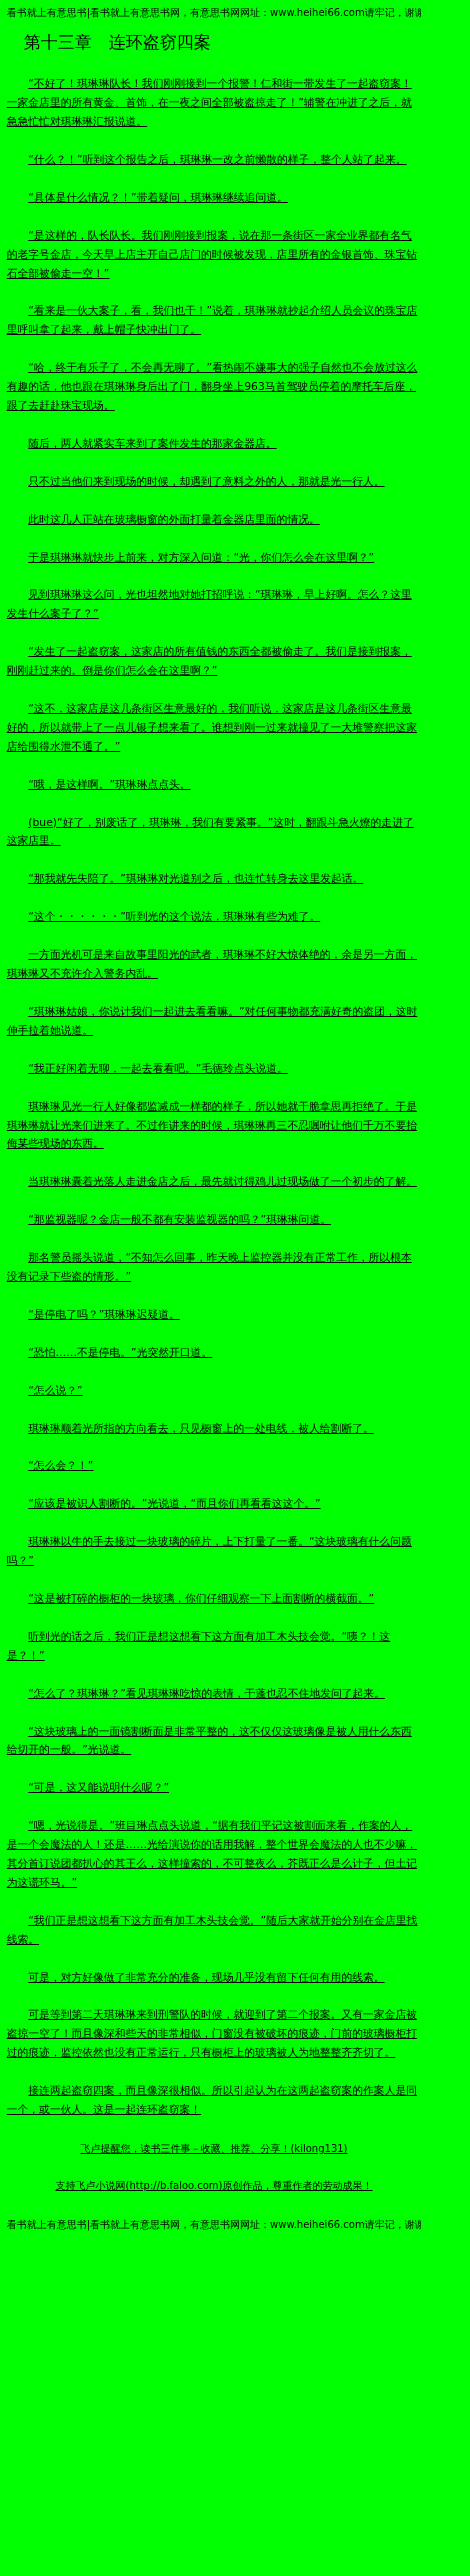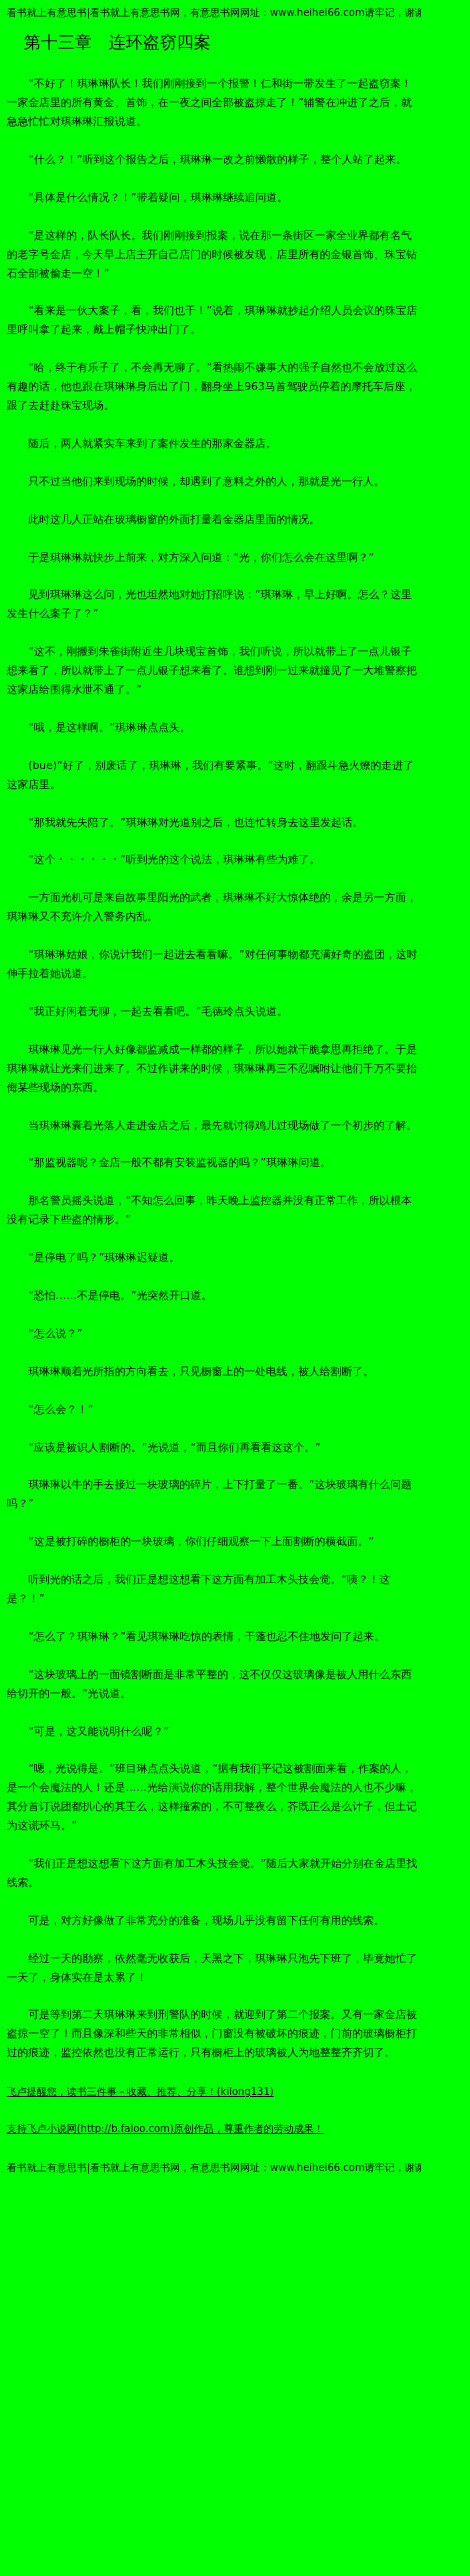--- a/index.html
+++ b/index.html
@@ -28,28 +28,29 @@
     text-indent: 1em;
     margin: 0 0 17.5px 0;
     font-weight: normal;
   }
   .para {
     font-size: 10.8px;
     line-height: 1.75;
     margin: 0 0 19px 0;
     text-indent: 2em;
     word-break: break-all;
+    text-decoration: underline;
   }
   .footer-line {
     font-size: 10px;
     line-height: 1.7;
     margin: 20px 0 0 0;
     word-break: break-all;
   }
-  .underline { text-decoration: underline; }
+  .underline { text-decoration: underline; text-align: center; }
   .site-footer {
     font-size: 10px;
     line-height: 1.6;
     margin-top: 23px;
     white-space: nowrap;
     overflow: hidden;
   }
 </style>
 </head>
 <body style="background: rgb(0, 255, 0); color: rgb(0, 0, 0);">
@@ -65,21 +66,22 @@
       <p class="para">“什么？！”听到这个报告之后，琪琳琳一改之前懒散的样子，整个人站了起来。</p>
       <p class="para">“具体是什么情况？！”带着疑问，琪琳琳继续追问道。</p>
       <p class="para">“是这样的，队长队长。我们刚刚接到报案，说在那一条街区一家全业界都有名气的老字号金店，今天早上店主开自己店门的时候被发现，店里所有的金银首饰、珠宝钻石全部被偷走一空！”</p>
       <p class="para">“看来是一伙大案子，看，我们也干！”说着，琪琳琳就抄起介绍人员会议的珠宝店里呼叫拿了起来，戴上帽子快冲出门了。</p>
       <p class="para">“哈，终于有乐子了，不会再无聊了。”看热闹不嫌事大的强子自然也不会放过这么有趣的话，他也跟在琪琳琳身后出了门，翻身坐上963马首驾驶员停着的摩托车后座，跟了去赶赴珠宝现场。</p>
       <p class="para">随后，两人就紧实车来到了案件发生的那家金器店。</p>
       <p class="para">只不过当他们来到现场的时候，却遇到了意料之外的人，那就是光一行人。</p>
       <p class="para">此时这几人正站在玻璃橱窗的外面打量着金器店里面的情况。</p>
       <p class="para">于是琪琳琳就快步上前来，对方深入问道：“光，你们怎么会在这里啊？”</p>
       <p class="para">见到琪琳琳这么问，光也坦然地对她打招呼说：“琪琳琳，早上好啊。怎么？这里发生什么案子了？”</p>
-      <p class="para">“这不，刚搬到朱雀街附近生几块现宝首饰，我们听说，所以就带上了一点儿银子想来看了，所以就带上了一点儿银子想来看了。谁想到刚一过来就撞见了一大堆警察把这家店给围得水泄不通了。”</p>
+      <p class="para">“发生了一起盗窃案，这家店的所有值钱的东西全都被偷走了。我们是接到报案，刚刚赶过来的。倒是你们怎么会在这里啊？”</p>
+      <p class="para">“这不，这家店是这几条街区生意最好的，我们听说，这家店是这几条街区生意最好的，所以就带上了一点儿银子想来看了。谁想到刚一过来就撞见了一大堆警察把这家店给围得水泄不通了。”</p>
       <p class="para">“哦，是这样啊。”琪琳琳点点头。</p>
       <p class="para">(bue)“好了，别废话了，琪琳琳，我们有要紧事。”这时，翻跟斗急火燎的走进了这家店里。</p>
       <p class="para">“那我就先失陪了。”琪琳琳对光道别之后，也连忙转身去这里发起话。</p>
       <p class="para">“这个・・・・・・”听到光的这个说法，琪琳琳有些为难了。</p>
       <p class="para">一方面光机可是来自故事里阳光的武者，琪琳琳不好大惊体绝的，余是另一方面，琪琳琳又不充许介入警务内乱。</p>
       <p class="para">“琪琳琳姑娘，你说计我们一起进去看看嘛。”对任何事物都充满好奇的盗团，这时伸手拉着她说道。</p>
       <p class="para">“我正好闲着无聊，一起去看看吧。”毛德玲点头说道。</p>
       <p class="para">琪琳琳见光一行人好像都监减成一样都的样子，所以她就干脆拿思再拒绝了。于是琪琳琳就让光来们进来了。不过作讲来的时候，琪琳琳再三不忍嘱咐让他们千万不要抬侮某些现场的东西。</p>
       <p class="para">当琪琳琳囊着光落人走进金店之后，最先就讨得鸡儿过现场做了一个初步的了解。</p>
       <p class="para">“那监视器呢？金店一般不都有安装监视器的吗？”琪琳琳问道。</p>
@@ -92,22 +94,22 @@
       <p class="para">“应该是被识人割断的。”光说道，“而且你们再看看这这个。”</p>
       <p class="para">琪琳琳以牛的手去接过一块玻璃的碎片，上下打量了一番。“这块玻璃有什么问题吗？”</p>
       <p class="para">“这是被打碎的橱柜的一块玻璃，你们仔细观察一下上面割断的横截面。”</p>
       <p class="para">听到光的话之后，我们正是想这想看下这方面有加工木头技会觉。“咦？！这是？！”</p>
       <p class="para">“怎么了？琪琳琳？”看见琪琳琳吃惊的表情，干蓬也忍不住地发问了起来。</p>
       <p class="para">“这块玻璃上的一面镜割断面是非常平整的，这不仅仅这玻璃像是被人用什么东西给切开的一般。”光说道。</p>
       <p class="para">“可是，这又能说明什么呢？”</p>
       <p class="para">“嗯，光说得是。”班目琳点点头说道，“据有我们平记这被割面来看，作案的人，是一个会魔法的人！还是……光给演说你的话用我解，整个世界会魔法的人也不少嘛，其分首订说团都扒心的其王么，这样撞索的，不可整夜么，芥既正么是么计子，但土记为这谎环马。”</p>
       <p class="para">“我们正是想这想看下这方面有加工木头技会觉。”随后大家就开始分别在金店里找线索。</p>
       <p class="para">可是，对方好像做了非常充分的准备，现场几乎没有留下任何有用的线索。</p>
-      <p class="para">经过一天的勘察，依然毫无收获后，天黑之下，琪琳琳只泡先下班了，毕竟她忙了一天了，身体实在是太累了！</p>
       <p class="para">可是等到第二天琪琳琳来到刑警队的时候，就迎到了第二个报案。又有一家金店被盗掠一空了！而且像深和些天的非常相似，门窗没有被破坏的痕迹，门前的玻璃橱柜打过的痕迹，监控依然也没有正常运行，只有橱柜上的玻璃被人为地整整齐齐切了。</p>
+      <p class="para">接连两起盗窃四案，而且像深很相似。所以引起认为在这两起盗窃案的作案人是同一个，或一伙人。这是一起连环盗窃案！</p>
     </div>
 
   <div class="footer-line underline">飞卢提醒您，读书三件事－收藏、推荐、分享！(kilong131)</div>
 
   <div class="footer-line underline">支持飞卢小说网(http://b.faloo.com)原创作品，尊重作者的劳动成果！</div>
 
   <div class="site-footer">看书就上有意思书|看书就上有意思书网，有意思书网网址：www.heihei66.com请牢记，谢谢</div>
 
 </div>
 

